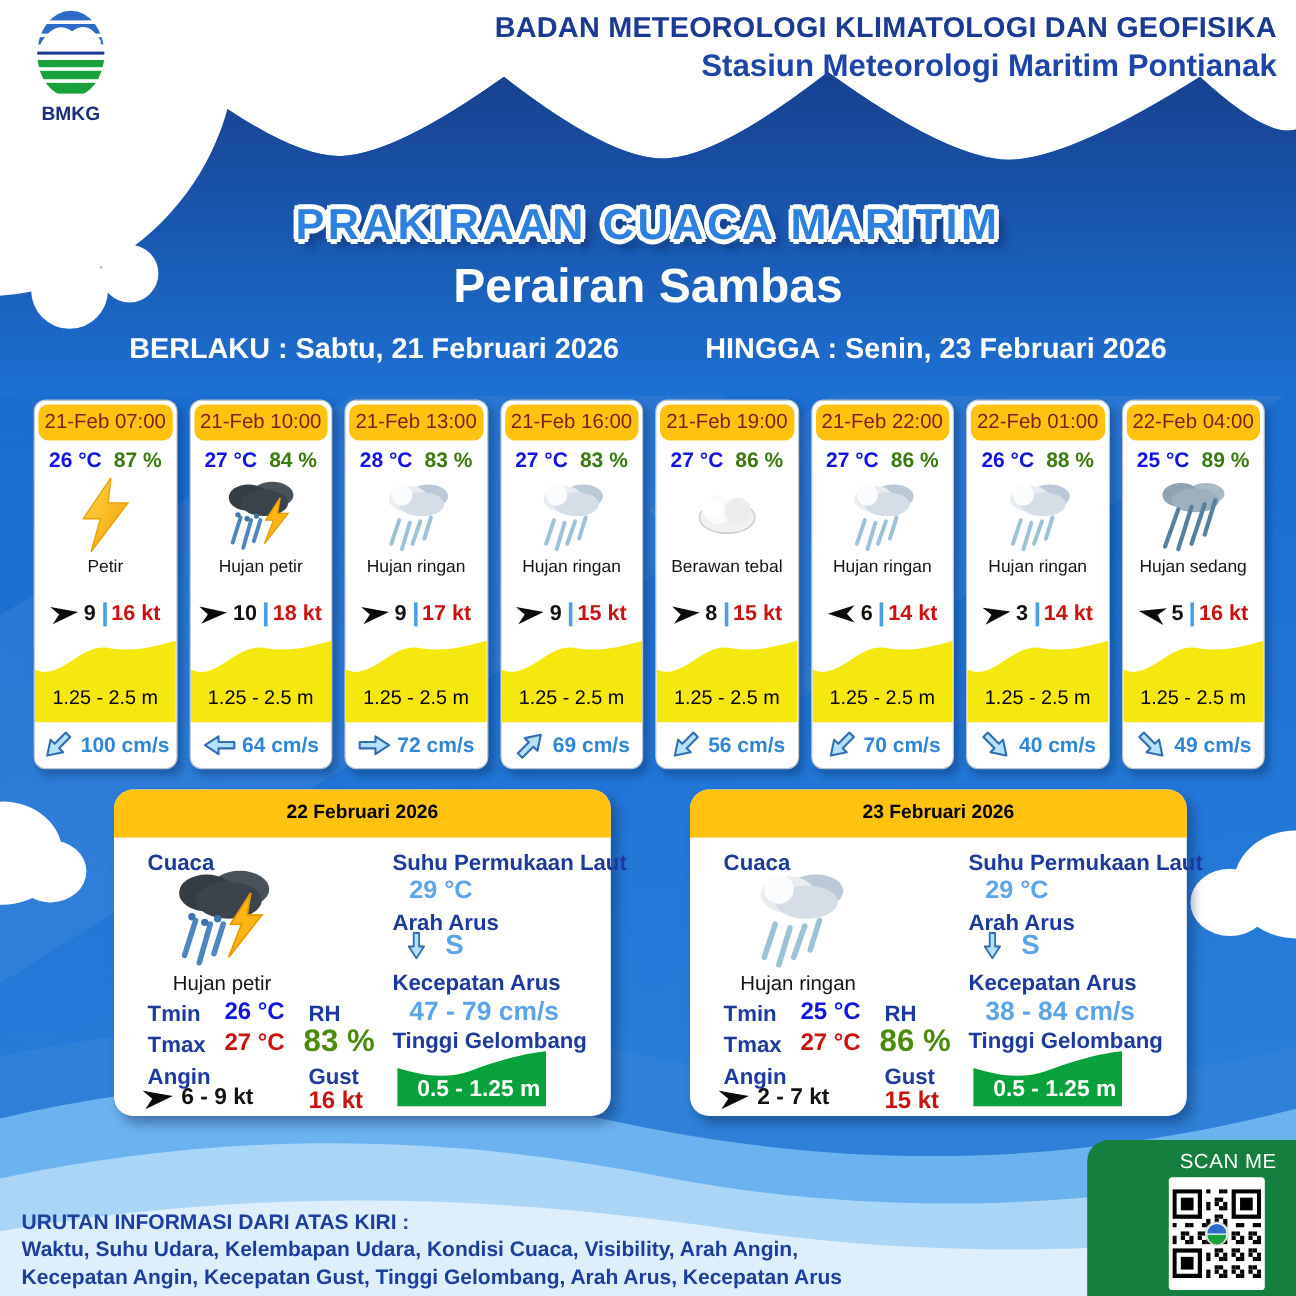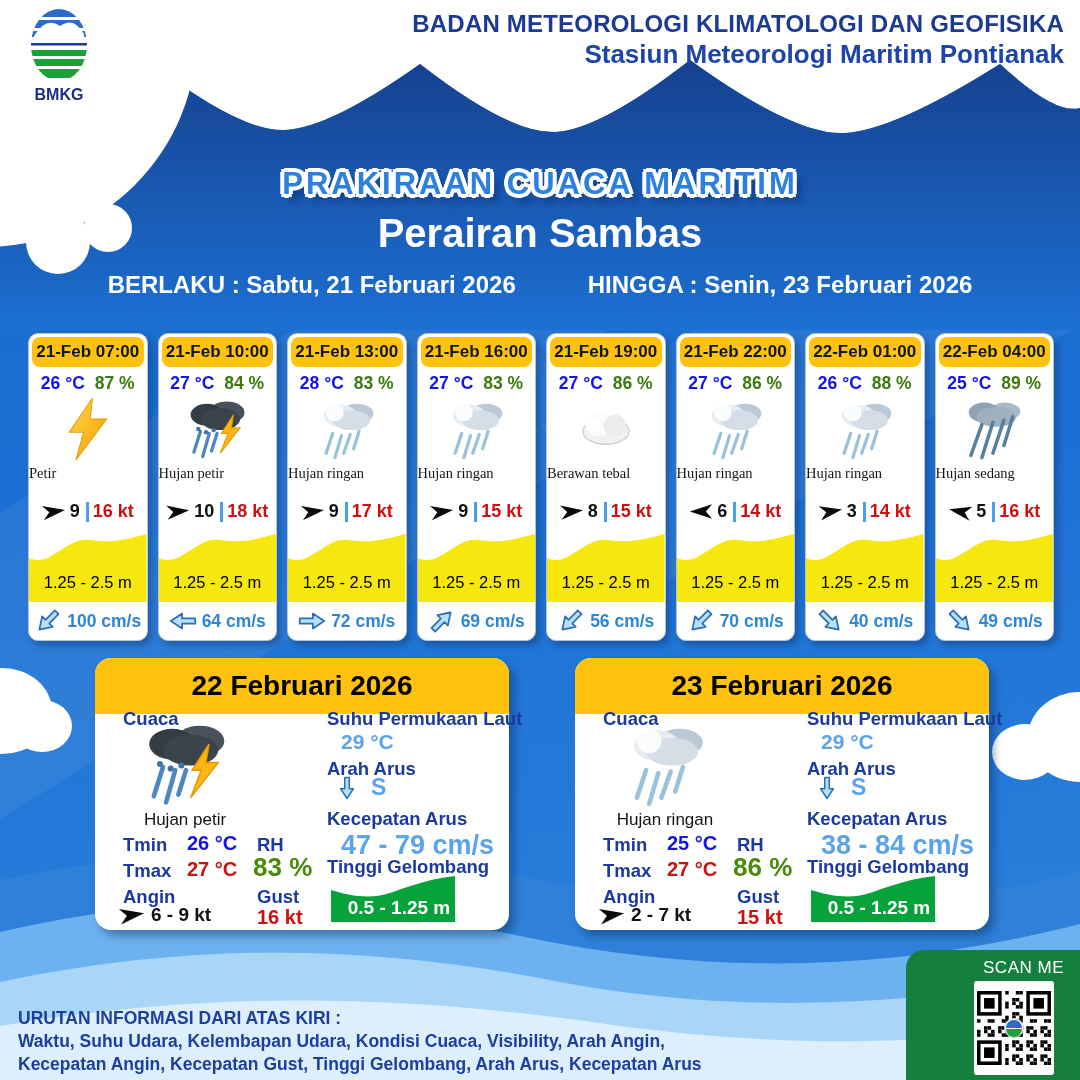--- a/index.html
+++ b/index.html
@@ -20,77 +20,77 @@
 
   
   .logo{position:absolute;top:4px;left:18px;z-index:6;}
   .agency{position:absolute;top:10px;right:16px;text-align:right;z-index:6;}
   .agency .l1{font-size:24px;font-weight:bold;color:#1b3a94;letter-spacing:0.2px;}
   .agency .l2{font-size:26px;font-weight:bold;color:#1d44a8;margin-top:1px;}
 
   
   .title-block{position:absolute;top:166px;left:0;width:100%;text-align:center;z-index:6;}
   .title-main{
-    font-size:31px;font-weight:bold;letter-spacing:3px;color:#2c80e0;
+    font-size:36px;font-weight:bold;letter-spacing:3px;color:#2c80e0;
     text-shadow:
       -3px -3px 0 #fff, 3px -3px 0 #fff, -3px 3px 0 #fff, 3px 3px 0 #fff,
       -4px 0 0 #fff, 4px 0 0 #fff, 0 -4px 0 #fff, 0 4px 0 #fff,
       7px 8px 7px rgba(8,28,78,0.55);
   }
   .title-area{margin-top:9px;font-size:40px;font-weight:bold;color:#fff;}
   .valid-row{margin-top:15px;display:flex;justify-content:center;gap:72px;font-size:24px;font-weight:bold;color:#fff;}
 
   
   .cards-row{position:absolute;left:28px;top:333px;width:1026px;display:flex;gap:10px;z-index:6;}
   .hcard{
     width:119px;height:306px;background:#fff;border:1px solid #b9c4ce;border-radius:10px;
     box-shadow:4px 5px 6px rgba(10,40,90,0.35);display:flex;flex-direction:column;overflow:hidden;
   }
-  .hcard-time{margin:3px 3px 0;background:#ffc20e;border-radius:8px;font-size:17px;font-weight:bold;
-    text-align:center;padding:5px 0;color:#0f172a;white-space:nowrap;}
+  .hcard-time{margin:3px 3px 0;background:#ffc20e;border-radius:8px;font-size:17px;font-weight:normal;
+    text-align:center;padding:5px 0;color:#7f1d1d;white-space:nowrap;}
   .hcard-temps{display:flex;justify-content:center;gap:10px;font-size:17.5px;font-weight:bold;margin-top:6px;white-space:nowrap;}
   .t{color:#1313e8;} .h{color:#3b7a0c;}
   .hcard-icon{height:66px;display:flex;justify-content:center;align-items:center;margin-top:2px;}
   .hcard-icon svg{width:66px;height:66px;}
-  .hcard-cond{font-size:14.5px;text-align:left;color:#141414;margin-top:3px;white-space:nowrap;font-family:Liberation Serif, serif;}
+  .hcard-cond{font-size:14.5px;text-align:center;color:#141414;margin-top:3px;white-space:nowrap;}
   .hcard-wind{display:flex;align-items:center;justify-content:center;gap:4px;margin-top:auto;margin-bottom:6px;font-weight:bold;}
   .warrow{display:inline-flex;}
   .wspd{font-size:18px;color:#101010;}
   .wsep{width:3px;height:20px;background:#4aa0e8;margin-left:2px;}
   .wgst{font-size:18px;color:#cc1111;white-space:nowrap;}
   .hcard-wave{position:relative;height:74px;flex:none;}
   .hcard-wave svg{position:absolute;left:0;top:0;width:100%;height:100%;}
   .wave-text{position:absolute;left:0;right:0;bottom:10px;text-align:center;font-size:16.5px;color:#000;white-space:nowrap;}
   .hcard-current{height:38px;display:flex;align-items:center;justify-content:center;gap:5px;
     font-size:17.5px;font-weight:bold;color:#2e86d8;white-space:nowrap;}
   .carrow{display:inline-flex;}
 
   
   .dcard{position:absolute;top:658px;width:414px;height:272px;background:#fff;border-radius:16px;
     box-shadow:5px 6px 9px rgba(10,35,80,0.4);z-index:6;}
   .dcard.left{left:95px;} .dcard.right{left:575px;}
-  .dcard-date{position:absolute;top:0;left:0;right:0;height:56px;background:#ffc20e;border-radius:16px 16px 0 0;
-    display:flex;align-items:center;justify-content:center;font-size:28px;font-weight:bold;color:#000;}
+  .dcard-date{position:absolute;top:0;left:0;right:0;height:40px;background:#ffc20e;border-radius:16px 16px 0 0;
+    display:flex;align-items:center;justify-content:center;font-size:16px;font-weight:bold;color:#000;}
   .dl{position:absolute;color:#1c3a9e;font-size:18.5px;white-space:nowrap;font-weight:bold;}
   .p-cuaca{left:28px;top:50px;}
   .dcard-icon{position:absolute;left:16px;top:60px;width:150px;height:92px;display:flex;justify-content:center;align-items:center;}
   .dcard-icon svg{width:92px;height:92px;}
   .p-cond{position:absolute;left:0;top:152px;width:180px;text-align:center;font-size:17px;color:#141414;white-space:nowrap;}
   .p-tminl{left:28px;top:176px;} .p-tmaxl{left:28px;top:202px;} .p-anginl{left:28px;top:228px;}
   .p-tminv{position:absolute;left:92px;top:174px;font-size:20px;font-weight:bold;color:#1313e8;white-space:nowrap;}
   .p-tmaxv{position:absolute;left:92px;top:200px;font-size:20px;font-weight:bold;color:#cc1111;white-space:nowrap;}
   .p-windrow{position:absolute;left:24px;top:246px;display:flex;align-items:center;gap:6px;font-size:19px;font-weight:bold;color:#101010;white-space:nowrap;}
   .p-rhl{left:162px;top:176px;} .p-gustl{left:162px;top:228px;}
   .p-rhv{position:absolute;left:158px;top:194px;font-size:26px;font-weight:bold;color:#4b8a0a;white-space:nowrap;}
   .p-gustv{position:absolute;left:162px;top:248px;font-size:20px;font-weight:bold;color:#cc1111;white-space:nowrap;}
   .p-sstl{left:232px;top:50px;} .p-arahl{left:232px;top:100px;} .p-kecl{left:232px;top:150px;} .p-gell{left:232px;top:198px;}
   .p-sstv{position:absolute;left:246px;top:72px;font-size:21px;font-weight:bold;color:#5ba4ea;white-space:nowrap;}
   .p-arahrow{position:absolute;left:240px;top:116px;display:flex;align-items:center;gap:12px;}
   .p-arahv{font-size:23px;font-weight:bold;color:#5ba4ea;}
-  .p-kecv{position:absolute;left:246px;top:172px;font-size:27px;font-weight:bold;color:#5ba4ea;white-space:nowrap;text-align:center;}
+  .p-kecv{position:absolute;left:246px;top:172px;font-size:22px;font-weight:bold;color:#5ba4ea;white-space:nowrap;text-align:center;}
   .p-greenbox{position:absolute;left:236px;top:216px;width:136px;height:48px;}
   .p-greenbox svg{position:absolute;left:0;top:0;}
   .p-greenv{position:absolute;left:0;right:0;bottom:3px;text-align:center;font-size:19px;font-weight:bold;color:#fff;white-space:nowrap;}
 
   
   .bottom-svg{position:absolute;bottom:0;left:0;z-index:4;}
 
   
   .footer-text{position:absolute;left:18px;top:1008px;z-index:7;color:#1c3f9f;font-weight:bold;}
   .ft-title{font-size:17.5px;}

